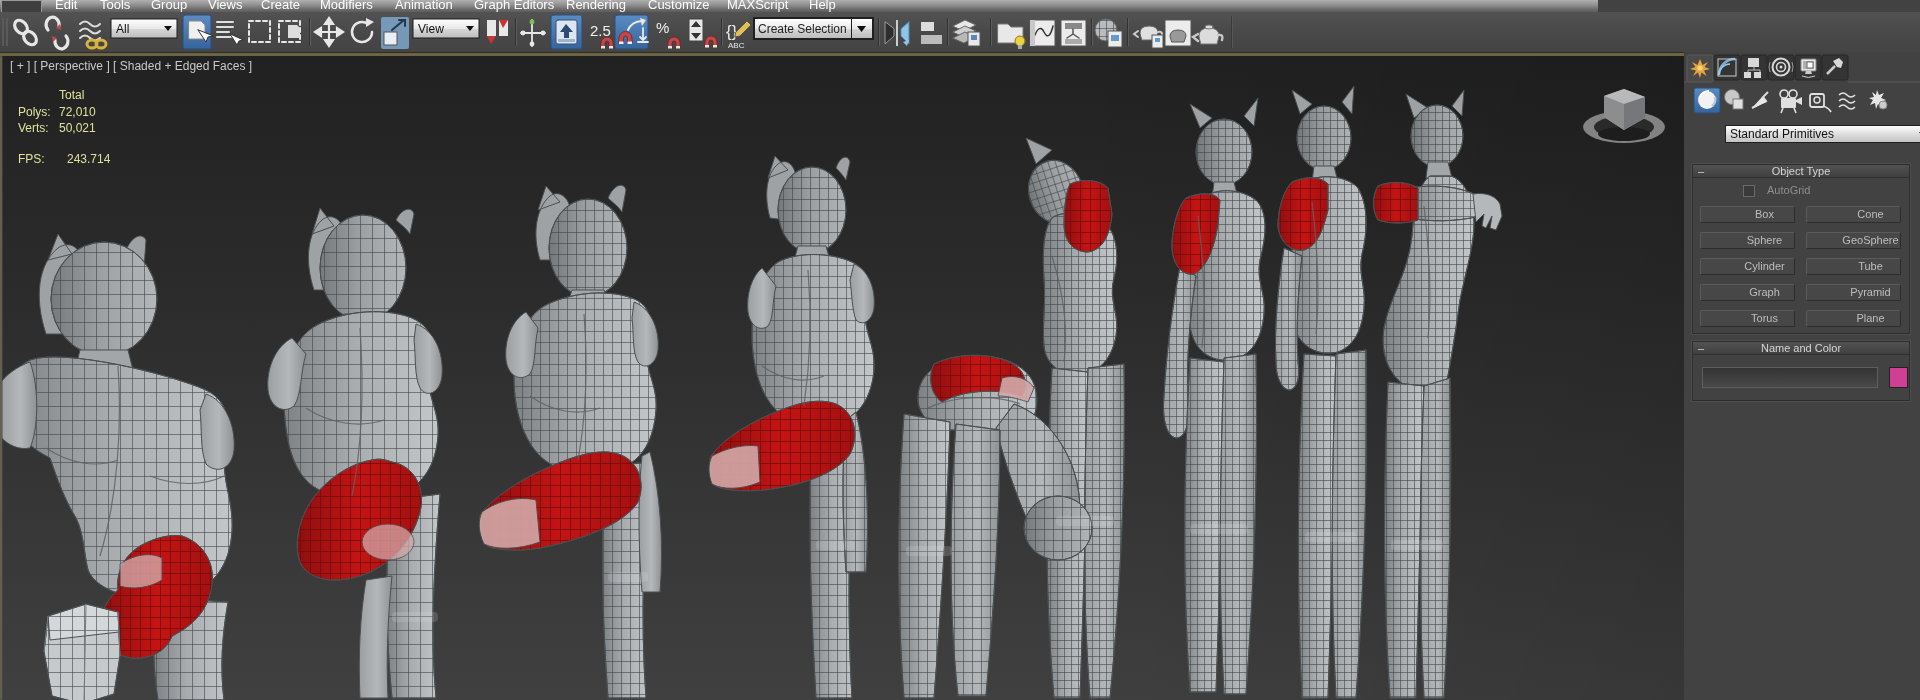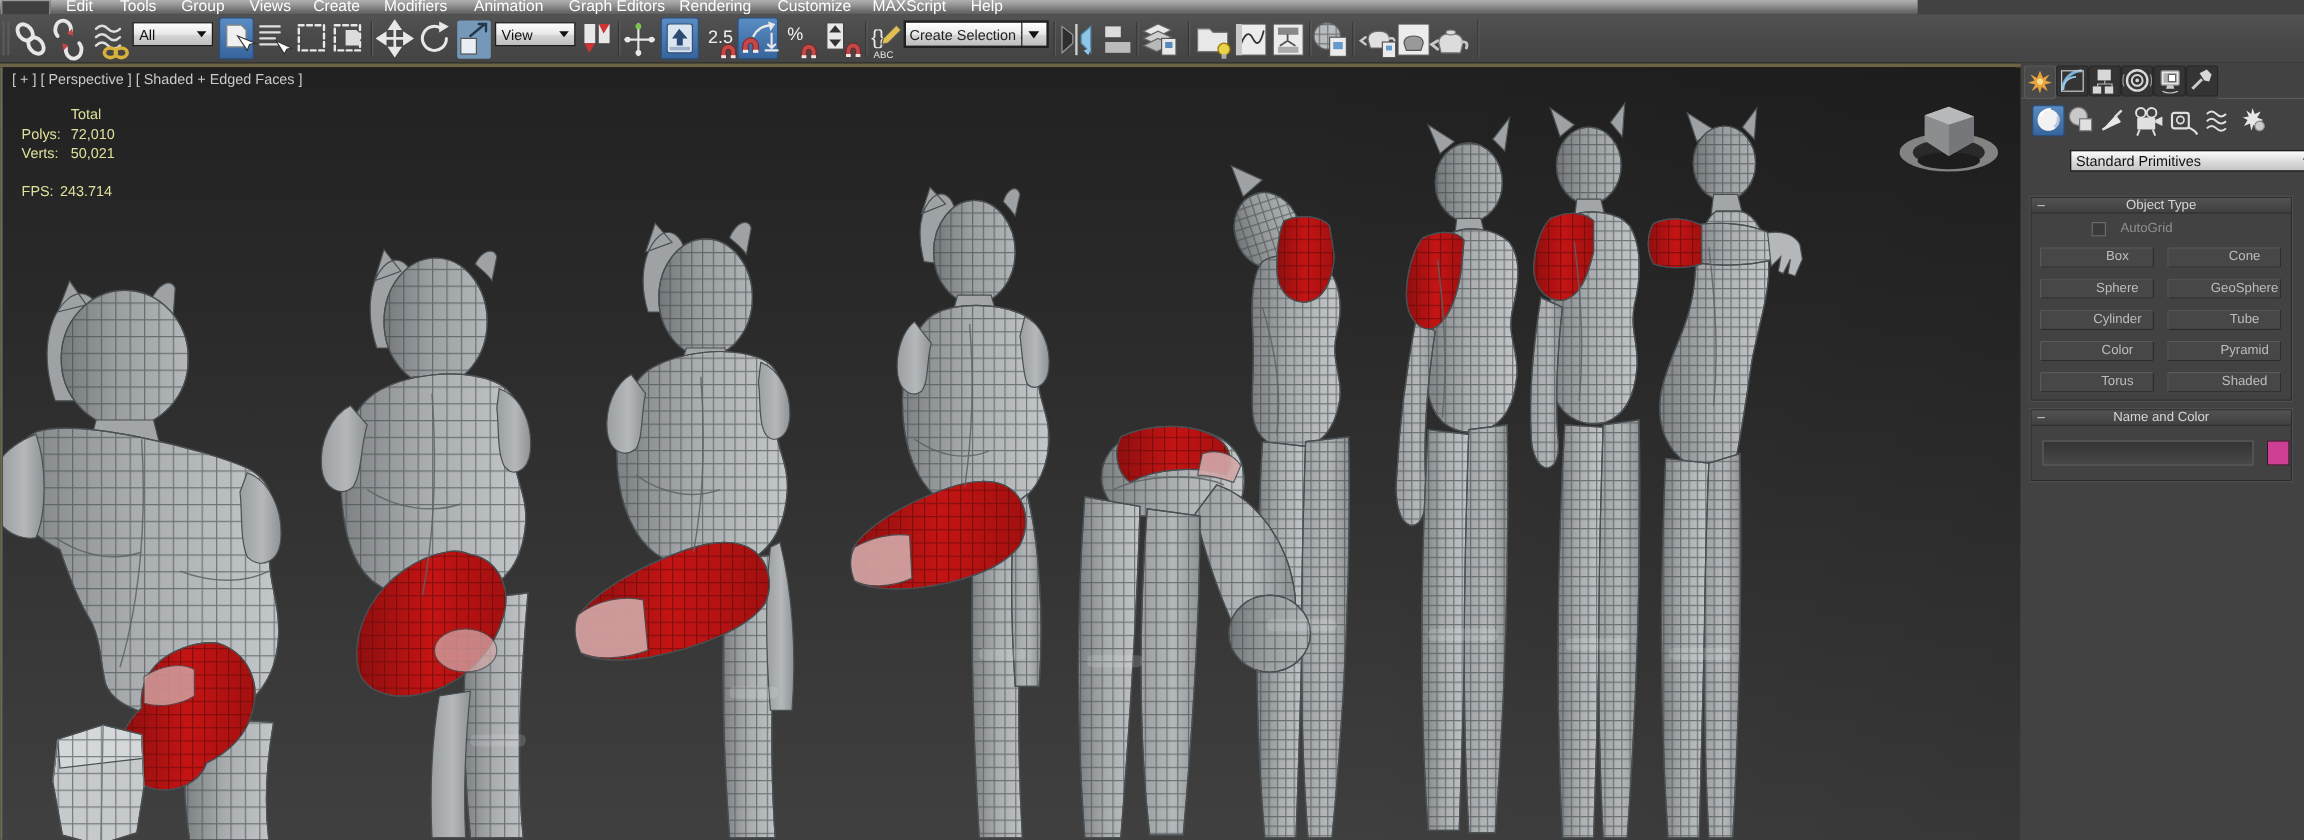--- a/index.html
+++ b/index.html
@@ -275,21 +275,21 @@
   <div id="oliveline" class="abs"></div>
 
   <div id="viewport" class="abs">
     <div id="vplabel" class="abs">[ + ] [ Perspective ] [ Shaded + Edged Faces ]</div>
     <div class="stat" style="left:57px;top:32px">Total</div>
     <div class="stat" style="left:16px;top:49px">Polys:</div>
     <div class="stat" style="left:57px;top:49px">72,010</div>
     <div class="stat" style="left:16px;top:65px">Verts:</div>
     <div class="stat" style="left:57px;top:65px">50,021</div>
     <div class="stat" style="left:16px;top:96px">FPS:</div>
-    <div class="stat" style="left:48px;top:96px">243.714</div>
+    <div class="stat" style="left:65px;top:96px">243.714</div>
     <svg id="scene" width="1684" height="644" viewBox="0 0 1684 644" style="position:absolute;left:-2px;top:0;z-index:1">
       <defs>
         <linearGradient id="bgG" x1="0" y1="0" x2="0" y2="1">
           <stop offset="0" stop-color="#212121"></stop>
           <stop offset="0.35" stop-color="#2b2b2b"></stop>
           <stop offset="0.75" stop-color="#383838"></stop>
           <stop offset="1" stop-color="#404040"></stop>
         </linearGradient>
         <linearGradient id="bodyG" x1="0" y1="0" x2="1" y2="0">
           <stop offset="0" stop-color="#7d8184"></stop>
@@ -670,24 +670,24 @@
     <div class="rollout" style="top:112px;height:170px">
       <div class="rollhead"><b>–</b>Object Type</div>
       <div class="abs" style="left:50px;top:20px;width:12px;height:12px;border:1px solid #6a6a6a;background:#3a3a3a"></div>
       <div class="abs" style="left:74px;top:19px;color:#8f8f8f;font-size:11px">AutoGrid</div>
       <div class="ptbtn" style="left:7px;top:41px">Box</div>
       <div class="ptbtn" style="left:113px;top:41px">Cone</div>
       <div class="ptbtn" style="left:7px;top:67px">Sphere</div>
       <div class="ptbtn" style="left:113px;top:67px">GeoSphere</div>
       <div class="ptbtn" style="left:7px;top:93px">Cylinder</div>
       <div class="ptbtn" style="left:113px;top:93px">Tube</div>
-      <div class="ptbtn" style="left:7px;top:119px">Color</div>
+      <div class="ptbtn" style="left:7px;top:119px">Graph</div>
       <div class="ptbtn" style="left:113px;top:119px">Pyramid</div>
       <div class="ptbtn" style="left:7px;top:145px">Torus</div>
-      <div class="ptbtn" style="left:113px;top:145px">Shaded</div>
+      <div class="ptbtn" style="left:113px;top:145px">Plane</div>
     </div>
     <div class="rollout" style="top:289px;height:60px">
       <div class="rollhead"><b>–</b>Name and Color</div>
       <div class="abs" style="left:9px;top:25px;width:176px;height:21px;background:linear-gradient(#343434,#484848);border:1px solid #5e5e5e"></div>
       <div class="abs" style="left:196px;top:25px;width:19px;height:21px;background:#cf3f94;border:1px solid #222"></div>
     </div>
   </div>
 </div>
 
 </body></html>

